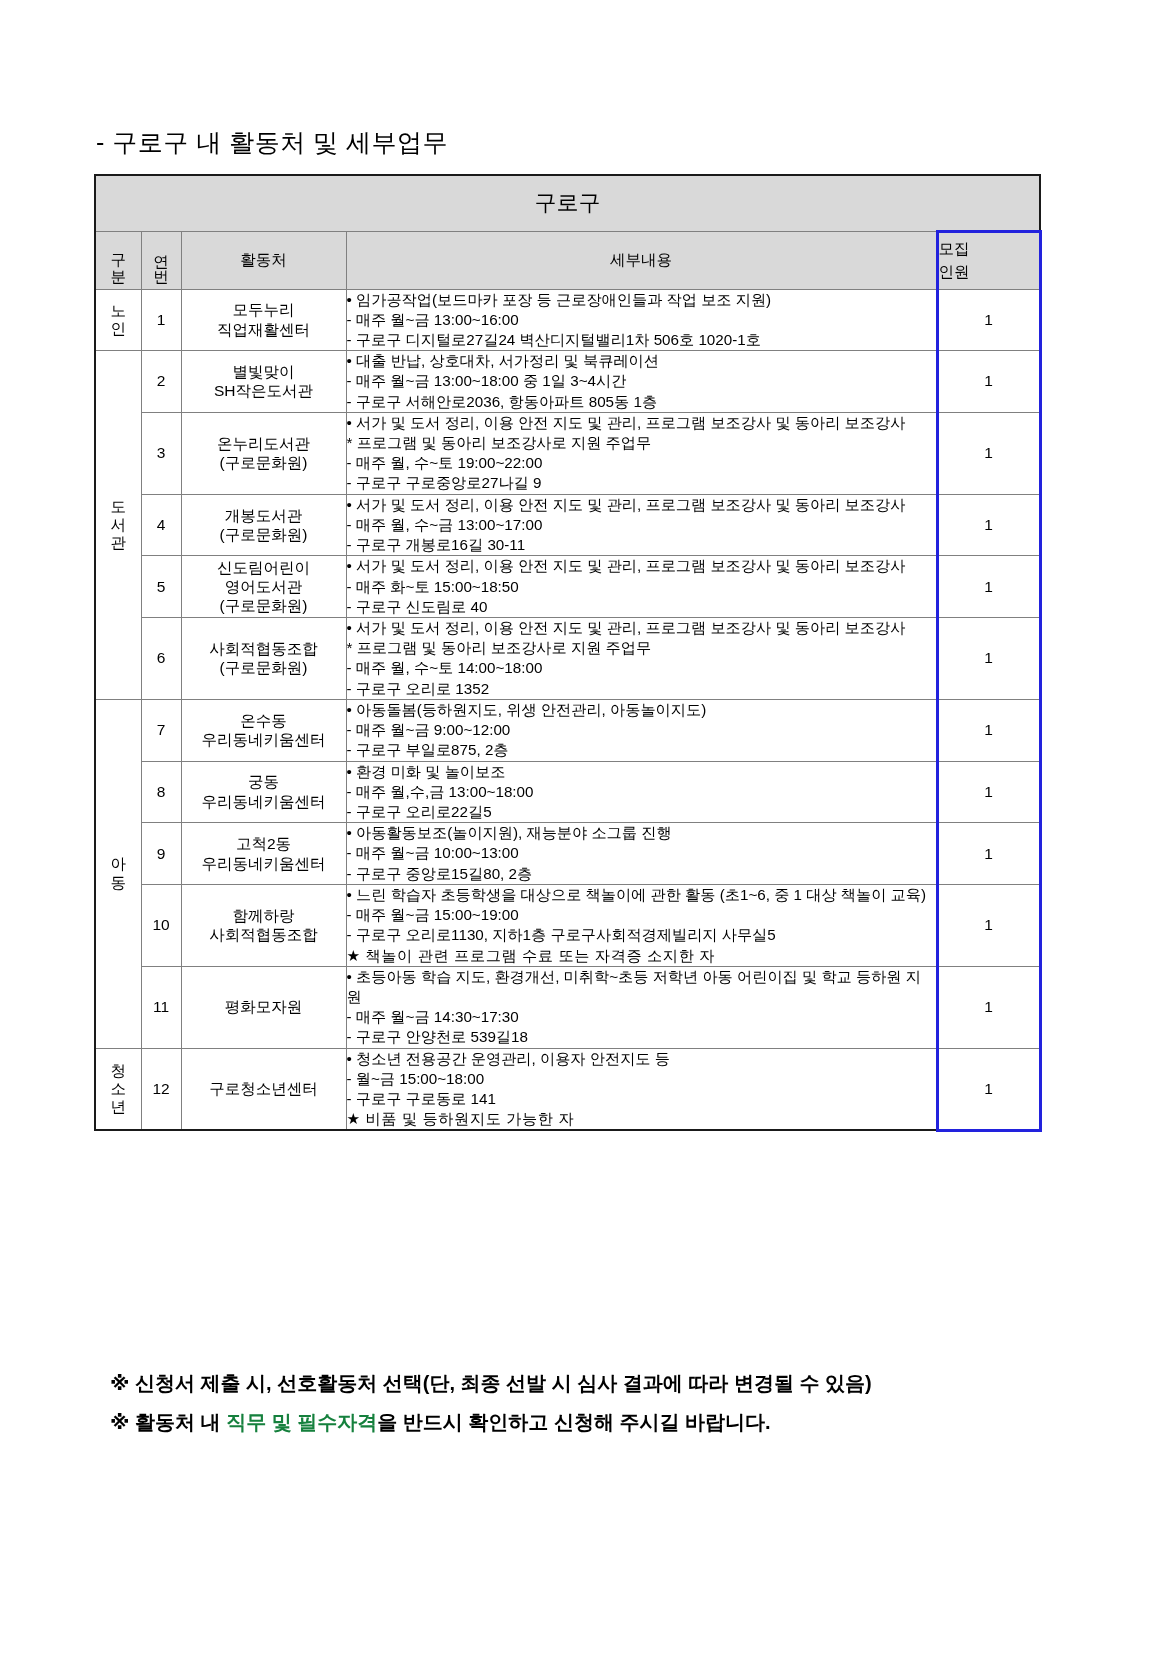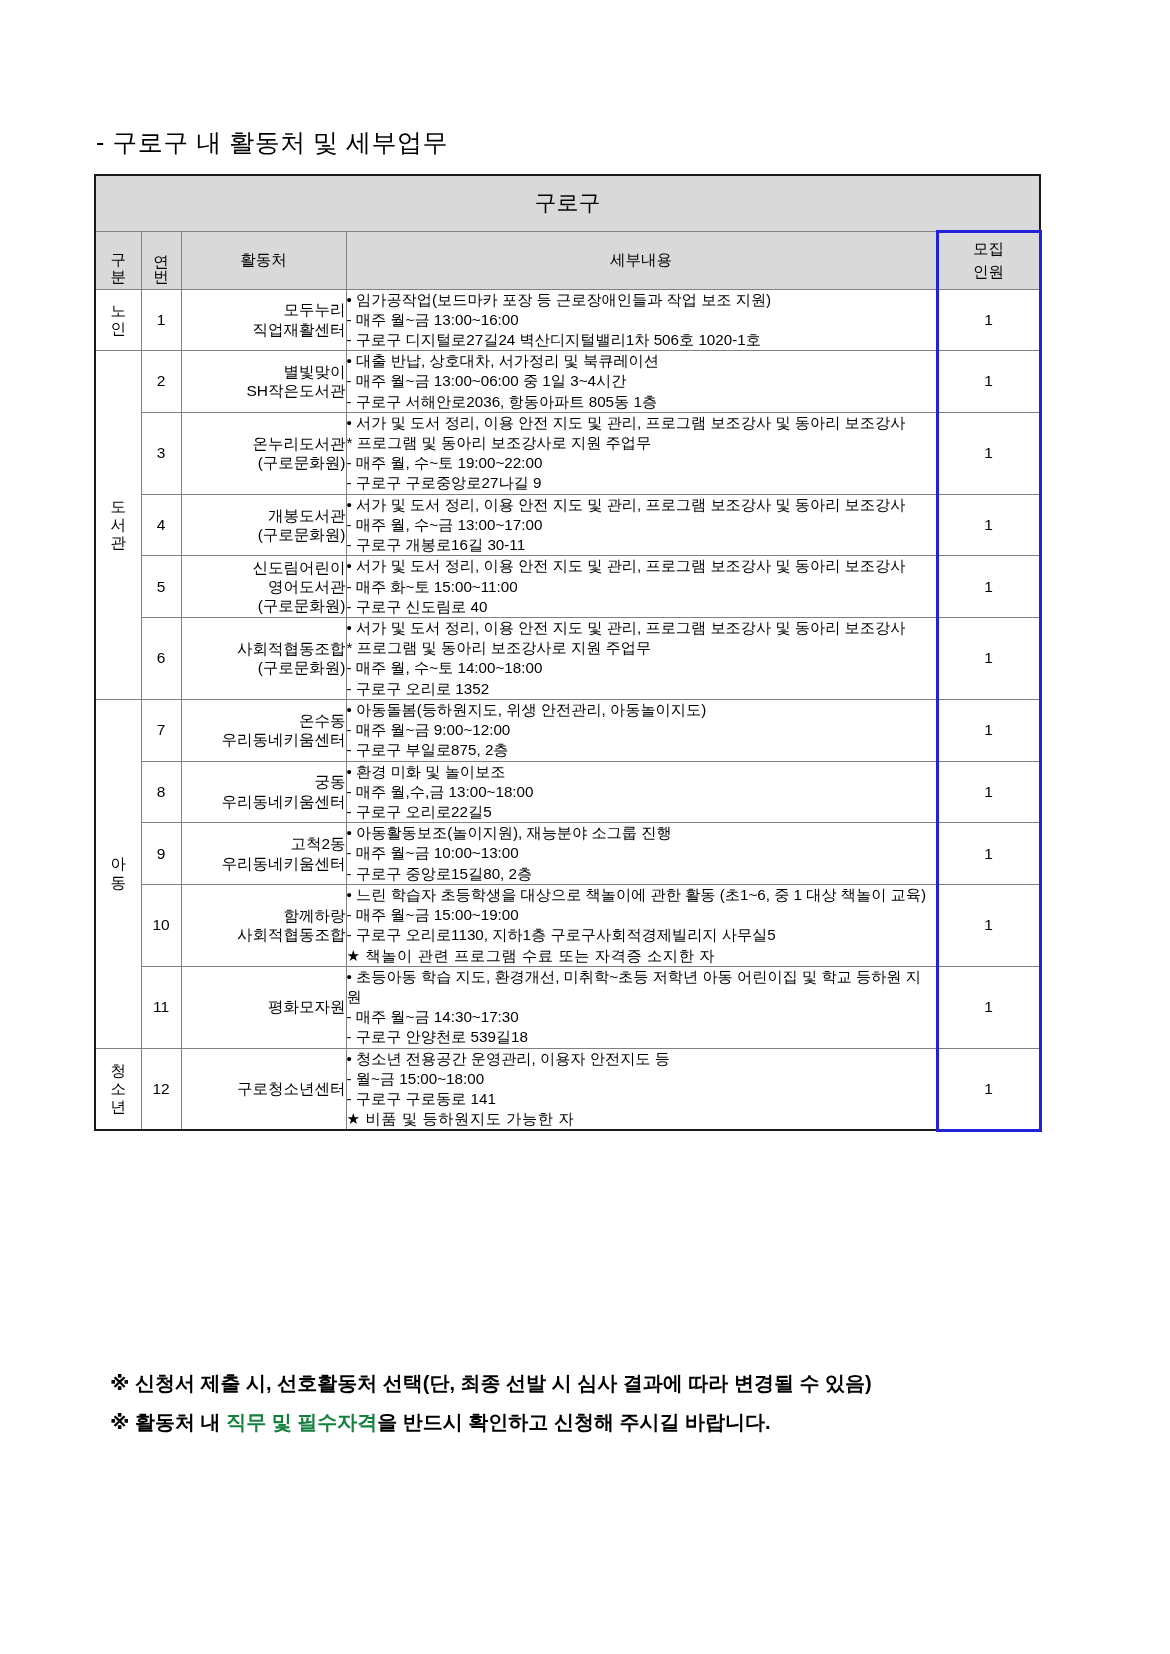--- a/index.html
+++ b/index.html
@@ -85,21 +85,21 @@
     font-size: 15.5px;
     line-height: 1.18;
     padding: 2px 0;
   }
   .cell-gubun .stack span { display: block; }
   .cell-no {
     text-align: center;
     font-size: 15.5px;
   }
   .cell-place {
-    text-align: right;
+    text-align: center;
     font-size: 15.5px;
     line-height: 1.25;
     padding: 3px 2px;
   }
   .cell-place span { display: block; }
   .cell-detail {
     text-align: left;
     font-size: 15.2px;
     line-height: 1.33;
     padding: 4px 4px 4px 8px;
@@ -112,21 +112,21 @@
     text-align: center;
     font-size: 15.5px;
     border-left: 3px solid #2222dd !important;
     border-right: 3px solid #2222dd !important;
   }
   .hdr-row td.cell-cnt-hdr {
     border-left: 3px solid #2222dd !important;
     border-right: 3px solid #2222dd !important;
     border-top: 3px solid #2222dd !important;
     background: #d9d9d9;
-    text-align: center;
+    text-align: left;
   }
   tr.last-body td.cell-cnt {
     border-bottom: 3px solid #2222dd !important;
   }
   
   .notes {
     position: absolute;
     left: 94px;
     top: 1364px;
     width: 960px;
@@ -203,21 +203,21 @@
                 <span>관</span>
               </div>
             </td>
             <td class="cell-no">2</td>
             <td class="cell-place">
               <span>별빛맞이</span>
               <span>SH작은도서관</span>
             </td>
             <td class="cell-detail">
               <span class="ln">•  대출 반납, 상호대차, 서가정리 및 북큐레이션</span>
-              <span class="ln">-  매주 월~금 13:00~06:00 중 1일 3~4시간</span>
+              <span class="ln">-  매주 월~금 13:00~18:00 중 1일 3~4시간</span>
               <span class="ln">-  구로구 서해안로2036, 항동아파트 805동 1층</span>
             </td>
             <td class="cell-cnt">1</td>
           </tr>
           <tr>
             <td class="cell-no">3</td>
             <td class="cell-place">
               <span>온누리도서관</span>
               <span>(구로문화원)</span>
             </td>
@@ -244,21 +244,21 @@
           </tr>
           <tr>
             <td class="cell-no">5</td>
             <td class="cell-place">
               <span>신도림어린이</span>
               <span>영어도서관</span>
               <span>(구로문화원)</span>
             </td>
             <td class="cell-detail">
               <span class="ln wrap">•  서가 및 도서 정리, 이용 안전 지도 및 관리, 프로그램 보조강사 및 동아리 보조강사</span>
-              <span class="ln">-  매주 화~토 15:00~11:00</span>
+              <span class="ln">-  매주 화~토 15:00~18:50</span>
               <span class="ln">-  구로구 신도림로 40</span>
             </td>
             <td class="cell-cnt">1</td>
           </tr>
           <tr>
             <td class="cell-no">6</td>
             <td class="cell-place">
               <span>사회적협동조합</span>
               <span>(구로문화원)</span>
             </td>

